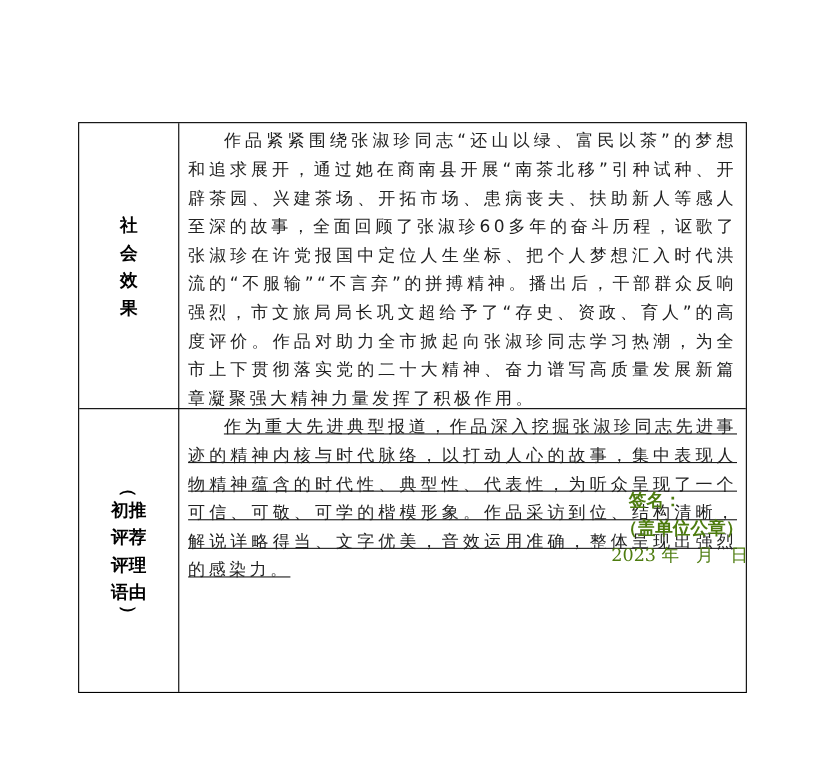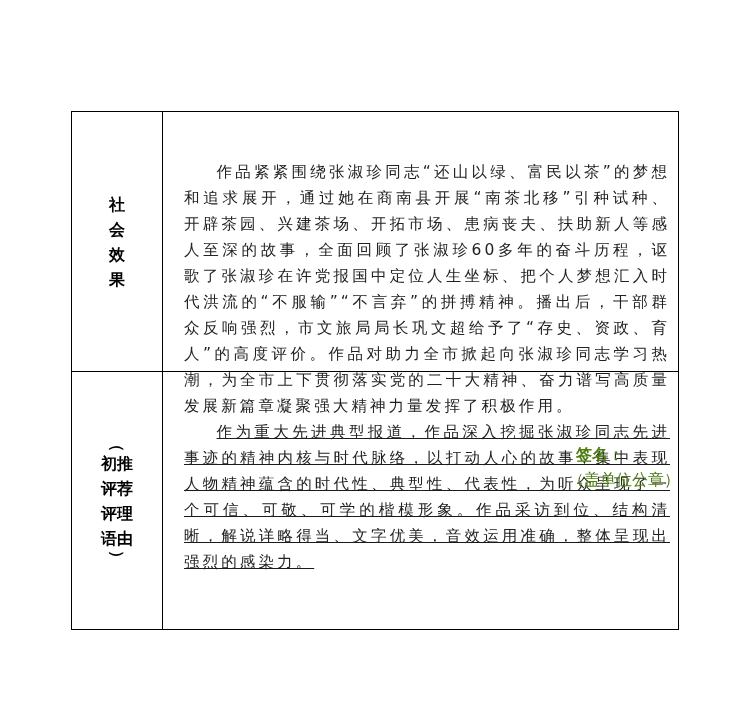--- a/index.html
+++ b/index.html
@@ -13,30 +13,30 @@
   .label1 { top: 0; height: 259px; }
   .label2 { top: 260px; height: 258px; }
   .vlabel { font-family: "DejaVu Serif", serif; font-weight: bold; font-size: 16px; line-height: 25px;
             text-align: center; color: #000; }
   .vlabel span { display: block; }
   .vlabel2 { display: flex; flex-direction: column; align-items: center; font-family: "DejaVu Serif", serif;
              font-weight: bold; font-size: 16px; color: #000; }
   .paren { font-size: 16px; line-height: 14px; transform: rotate(90deg); display: block; }
   .cols { display: flex; flex-direction: row; }
   .col { display: flex; flex-direction: column; line-height: 25px; }
-  .content-cell { position: absolute; left: 104px; right: 0; padding: 0 8px 0 8px; box-sizing: border-box; margin-top: 44px; }
+  .content-cell { position: absolute; left: 91px; right: 0; padding: 0 8px 0 8px; box-sizing: border-box; }
   .content1 { top: 0; height: 259px; padding-top: 3px; }
   .content2 { top: 260px; height: 258px; padding-top: 3px; text-decoration: underline; }
   .para { font-size: 15.5px; line-height: 26px; letter-spacing: 3.1px; text-align: justify;
           text-indent: 2.1em; margin: 0; color: #222; }
   .sign { position: absolute; right: 70px; top: 442px; font-family: "DejaVu Serif", serif;
           font-size: 16px; line-height: 25px; color: #4d7c0f; }
   .sign div { white-space: pre; }
   .s1 { padding-left: 16px; font-weight: bold; }
-  .s2 { padding-left: 8px; font-weight: normal; }
+  .s2 { padding-left: 8px; font-weight: bold; }
   .s3 { padding-left: 0; }
 </style>
 </head>
 <body>
 
 <div class="table">
   <div class="vline"></div>
   <div class="hline"></div>
 
   <div class="label-cell label1">
@@ -74,13 +74,14 @@
   </div>
 
   <div class="content-cell content2">
     <p class="para">作为重大先进典型报道，作品深入挖掘张淑珍同志先进事迹的精神内核与时代脉络，以打动人心的故事，集中表现人物精神蕴含的时代性、典型性、代表性，为听众呈现了一个可信、可敬、可学的楷模形象。作品采访到位、结构清晰，解说详略得当、文字优美，音效运用准确，整体呈现出强烈的感染力。</p>
   </div>
 </div>
 
 <div class="sign">
   <div class="s1">签名：</div>
   <div class="s2">（盖单位公章）</div>
+  <div class="s3">2023 年   月   日</div>
 </div>
 
 </body></html>

